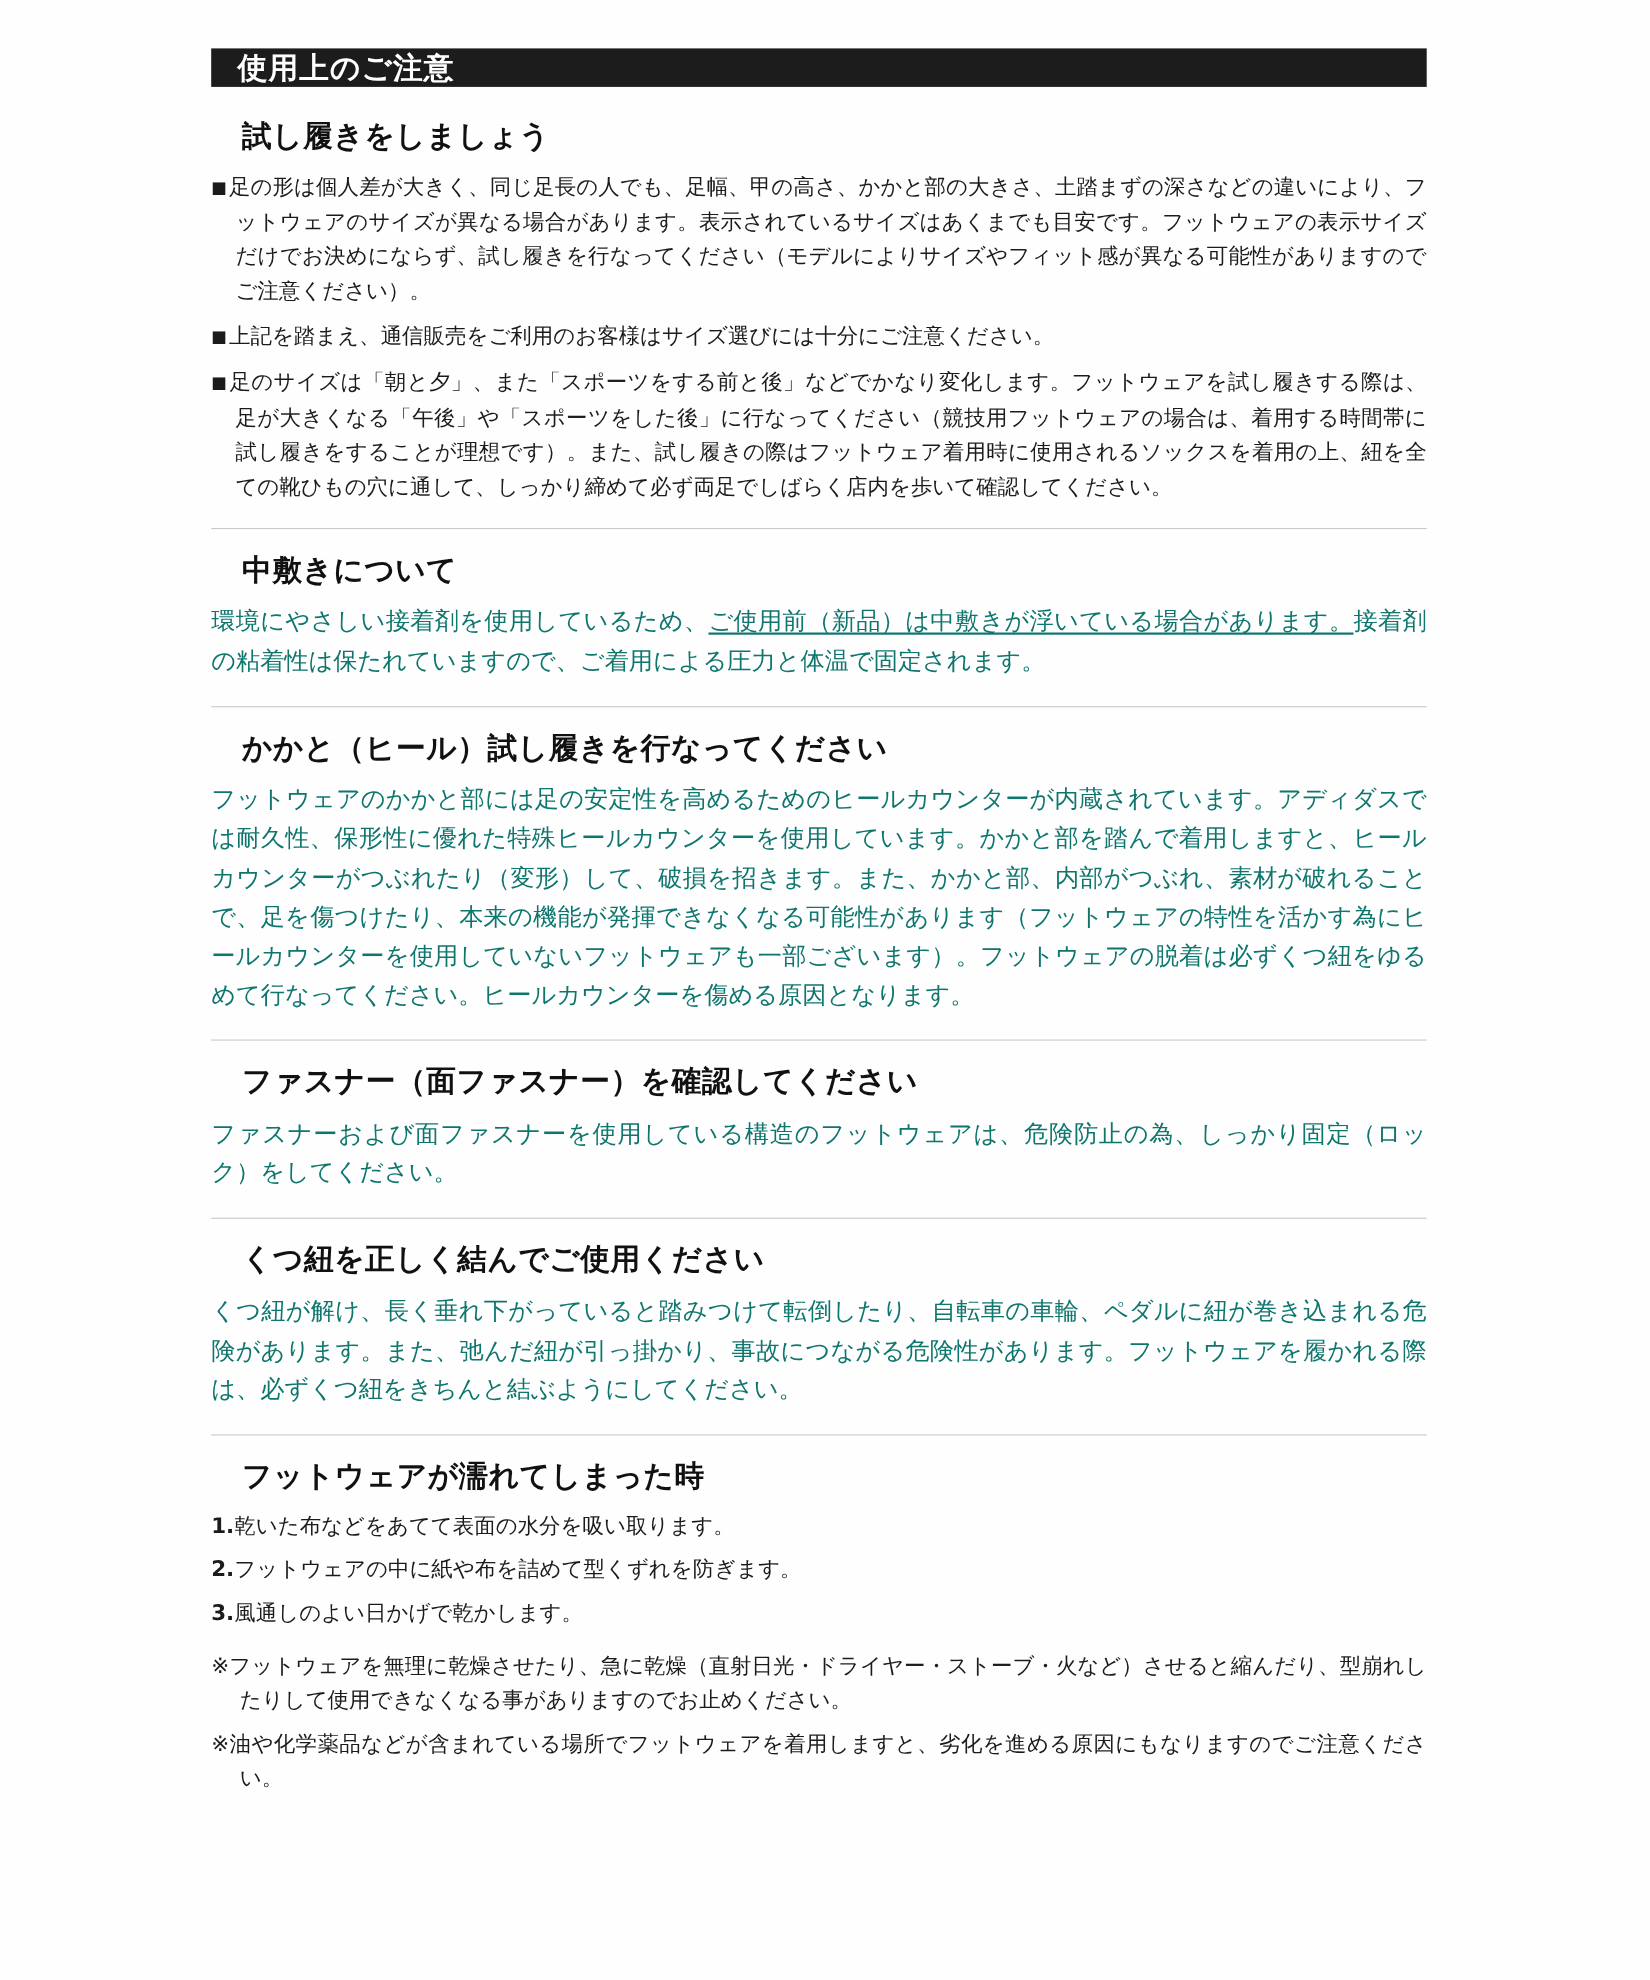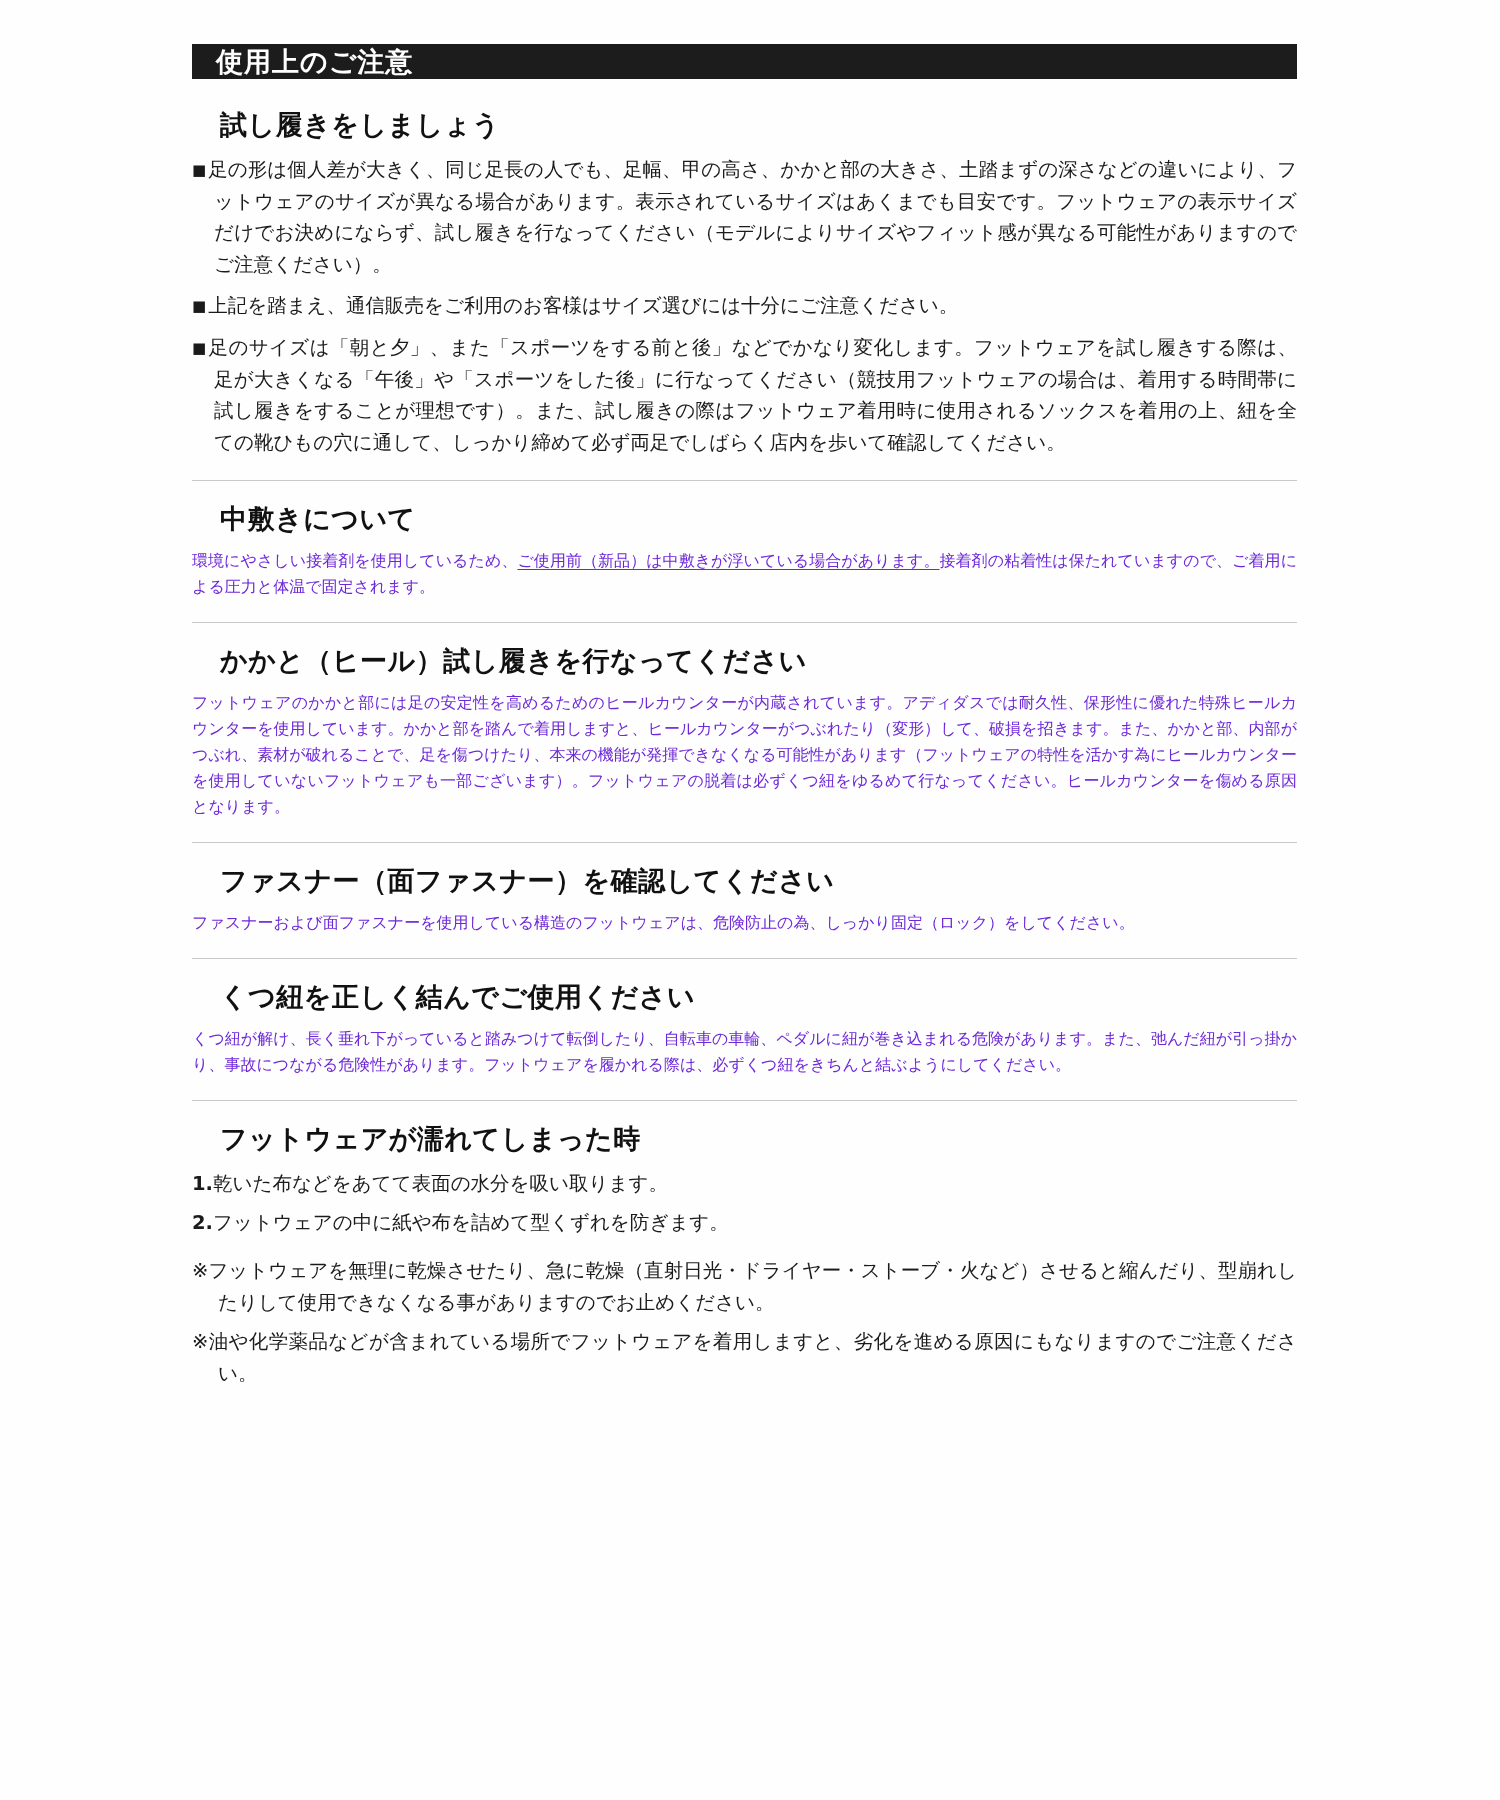--- a/index.html
+++ b/index.html
@@ -50,25 +50,25 @@
   .section-heading {
     font-size: 27px;
     font-weight: bold;
     color: #111111;
     margin: 0 0 12px 0;
     letter-spacing: 0.5px;
     line-height: 1.3;
     padding-left: 28px;
   }
   .para {
-    font-size: 16px;
+    font-size: 22px;
     line-height: 1.62;
     margin: 0 0 6px 0;
     text-align: justify;
-    color: #6d28d9;
+    color: #0f766e;
   }
   .bullet-item {
     font-size: 19.5px;
     line-height: 1.62;
     margin: 0 0 10px 0;
     padding-left: 22px;
     text-indent: -22px;
     text-align: justify;
   }
   .bullet-item .mk {
@@ -158,20 +158,21 @@
 
     <hr class="divider">
 
     <div class="section">
       <h2 class="section-heading">フットウェアが濡れてしまった時</h2>
 
       <p class="num-item"><span class="nm">1.</span><span>乾いた布などをあてて表面の水分を吸い取ります。</span></p>
 
       <p class="num-item"><span class="nm">2.</span><span>フットウェアの中に紙や布を詰めて型くずれを防ぎます。</span></p>
 
+      <p class="num-item"><span class="nm">3.</span><span>風通しのよい日かげで乾かします。</span></p>
 
       <div class="sec-gap"></div>
 
       <p class="note-item"><span>※</span><span>フットウェアを無理に乾燥させたり、急に乾燥（直射日光・ドライヤー・ストーブ・火など）させると縮んだり、型崩れしたりして使用できなくなる事がありますのでお止めください。</span></p>
 
       <p class="note-item"><span>※</span><span>油や化学薬品などが含まれている場所でフットウェアを着用しますと、劣化を進める原因にもなりますのでご注意ください。</span></p>
     </div>
 
   </div>
 </div>

